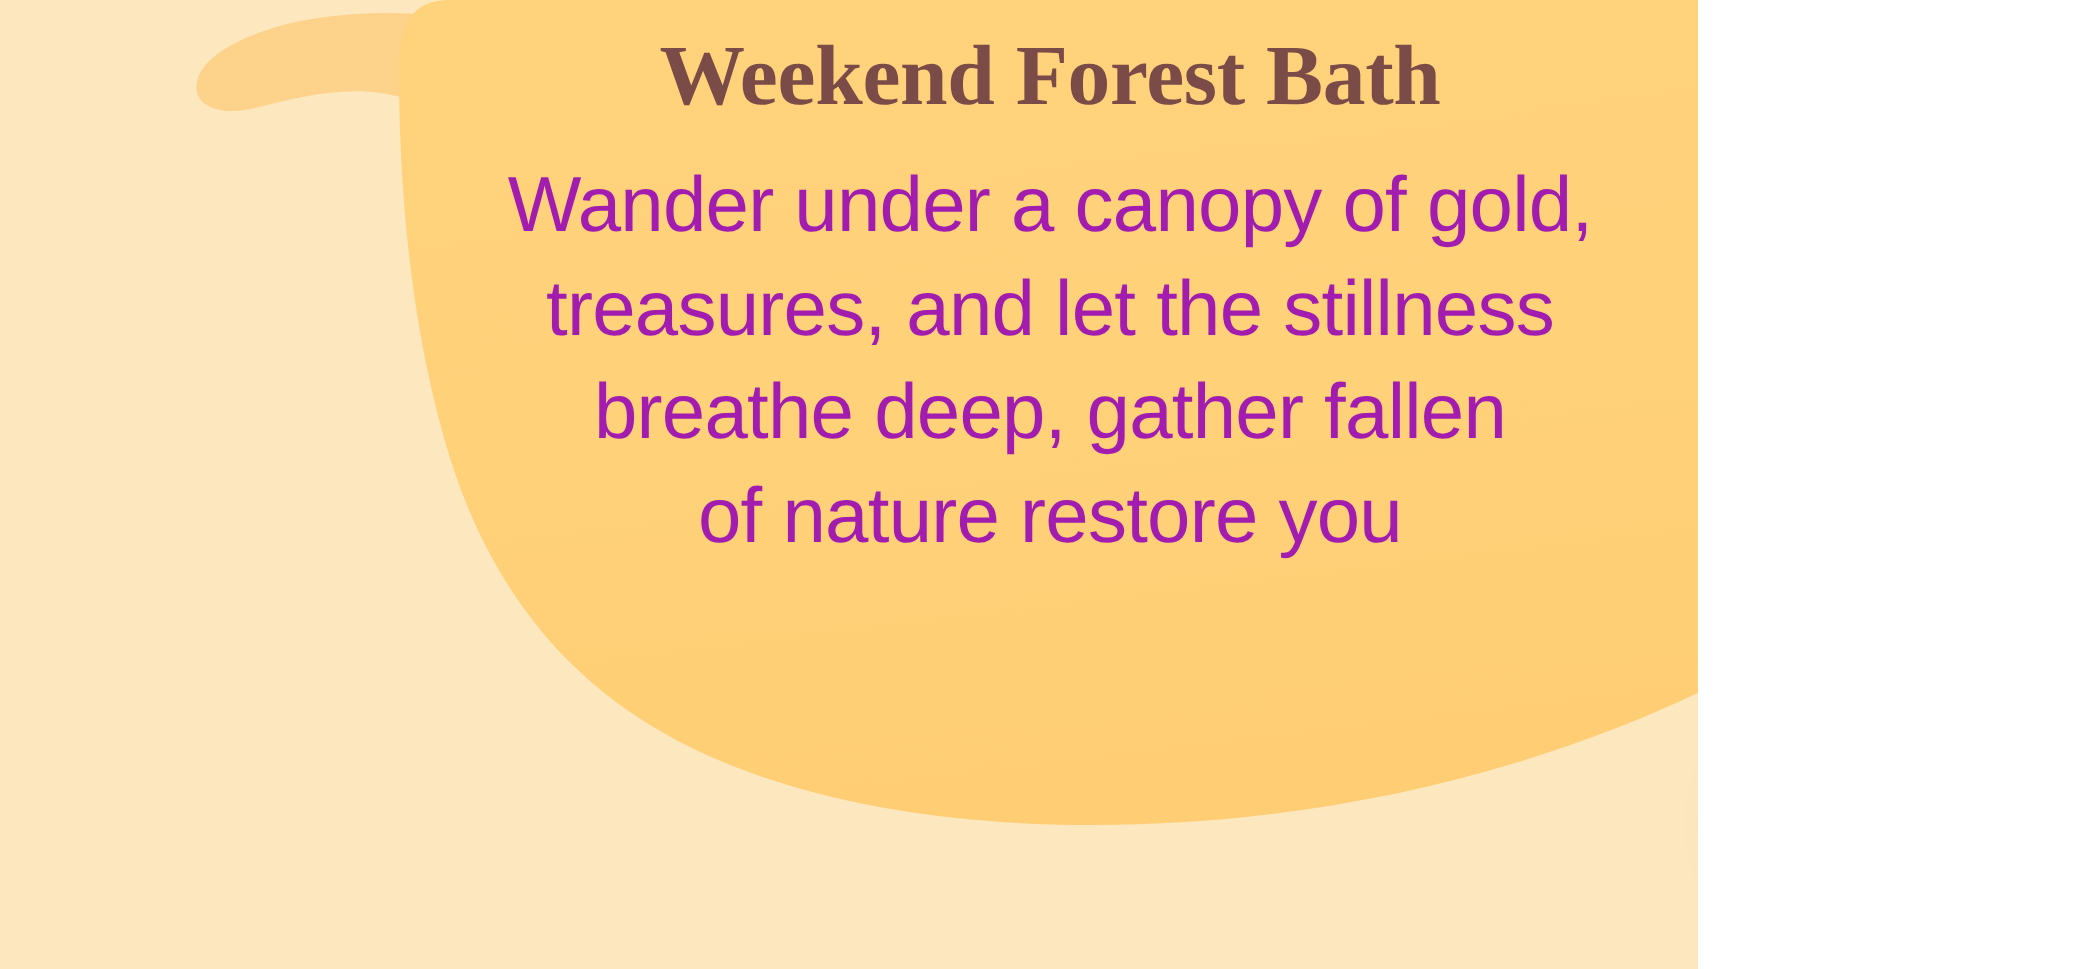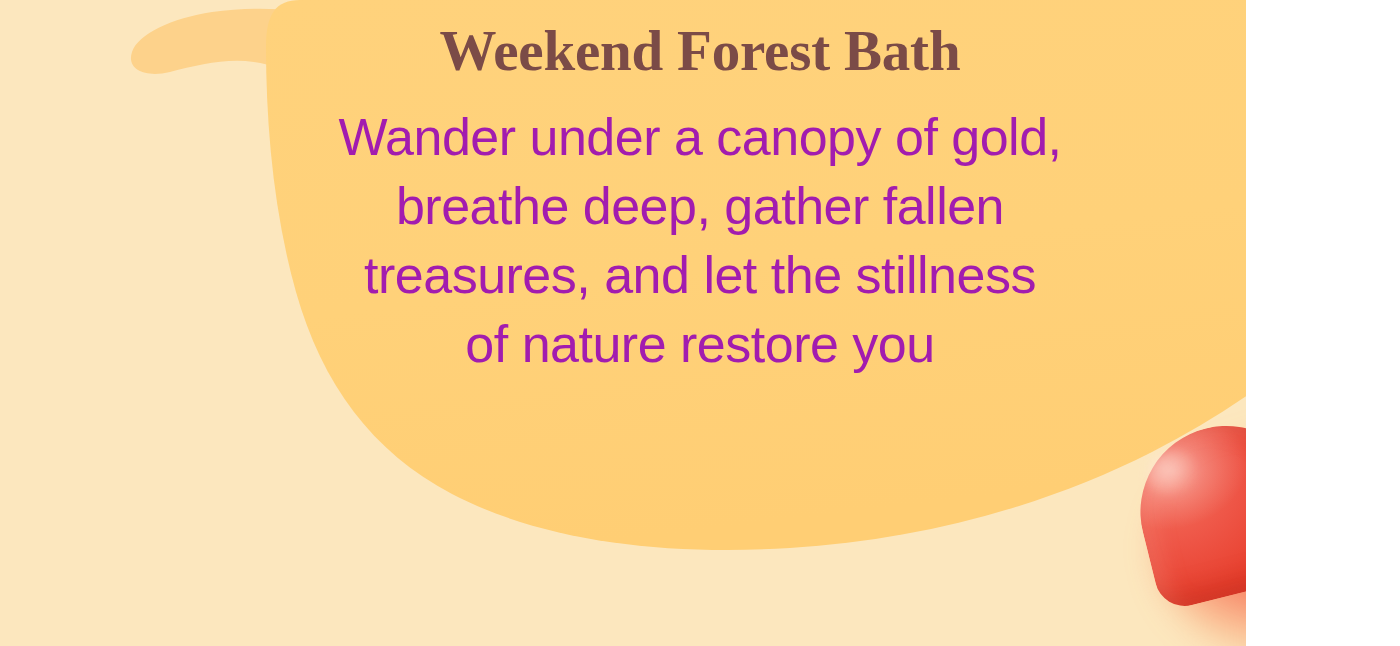--- a/index.html
+++ b/index.html
@@ -3,21 +3,21 @@
 <meta charset="utf-8">
 <style>
   * { margin:0; padding:0; box-sizing:border-box; }
   html, body {
     width:1400px; height:646px;
     overflow:hidden;
     font-family:"Liberation Sans", sans-serif;
   }
   #banner {
     position:relative;
-    width:1246px; height:646px;
+    width:1132px; height:646px;
     background:#FCE7BE;
     overflow:hidden;
   }
 
   
   .bg-layer {
     position:absolute; inset:0;
     width:1400px; height:646px;
     pointer-events:none;
   }
@@ -151,22 +151,22 @@
              Z"></path>
 
     <path fill="#FCE7BE" d="M1268,0 L1400,0 L1400,106 Z"></path>
   </svg>
 
   <div class="copy">
     <h1 class="headline">Weekend Forest Bath</h1>
 
     <div class="subcopy">
       <span class="ln">Wander under a canopy of gold,</span>
+      <span class="ln">treasures, and let the stillness</span>
       <span class="ln">breathe deep, gather fallen</span>
-      <span class="ln">treasures, and let the stillness</span>
       <span class="ln">of nature restore you</span>
     </div>
   </div>
 
   <div class="gummy-wrap">
     <div class="glow"></div>
     <div class="gummy">
       <div class="gummy-body"></div>
       <div class="gummy-sheen"></div>
       <div class="gummy-rim"></div>

